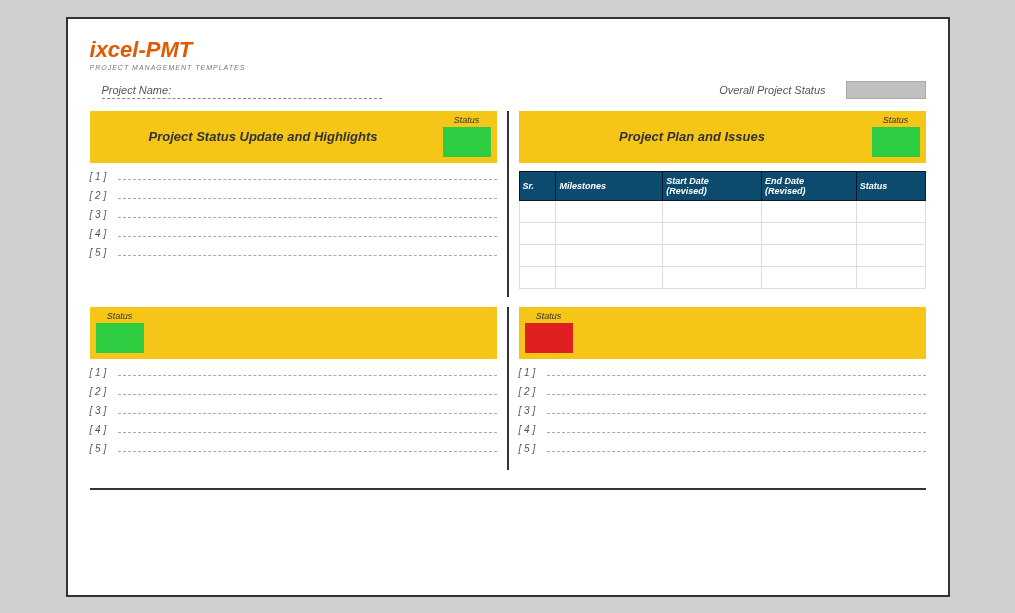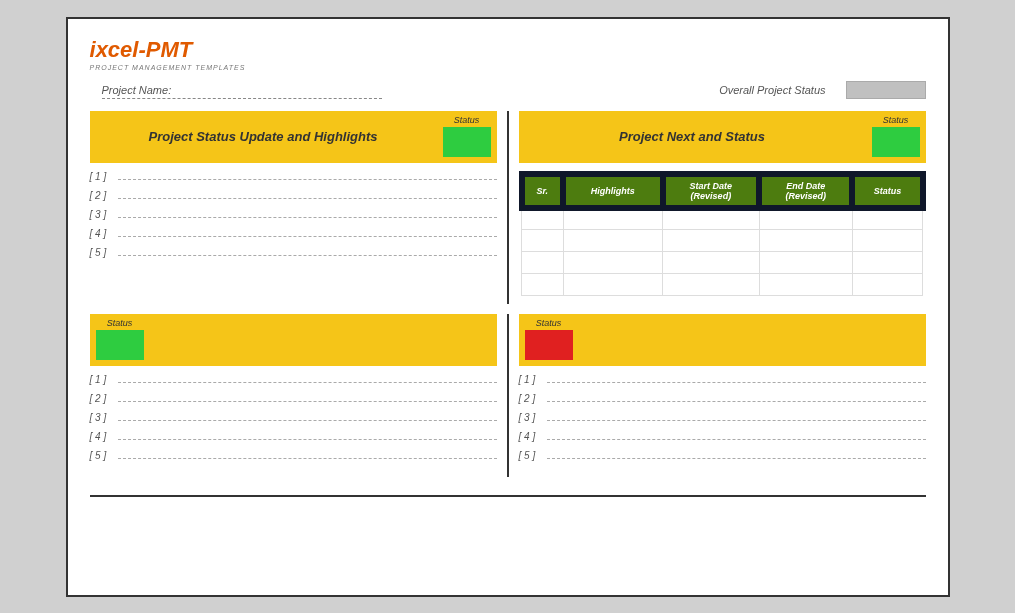--- a/index.html
+++ b/index.html
@@ -192,27 +192,27 @@
     }
     
     .milestones-table {
       width: 100%;
       border-collapse: collapse;
       margin-top: 0;
       margin-bottom: 8px;
       font-size: 10px;
     }
     .milestones-table th {
-      background: #4d7c0f;
+      background: #0c4a6e;
       color: #fff;
       padding: 4px 3px;
-      text-align: center;
+      text-align: left;
       font-size: 9px;
       font-weight: bold;
-      border: 6px solid #0f172a;
+      border: 1px solid #0f172a;
     }
     .milestones-table td {
       border: 1px solid #ddd;
       padding: 5px 3px;
       text-align: center;
       height: 22px;
     }
     .bottom-sections {
       display: flex;
       gap: 0;
@@ -291,32 +291,32 @@
         </div>
         <div class="list-item">
           <span class="list-index">[ 5 ]</span>
           <div class="list-line"></div>
         </div>
       </div>
     </div>
 
     <div class="col-right">
       <div class="section-header">
-        <div class="section-header-title">Project Next and Status</div>
+        <div class="section-header-title">Project Plan and Issues</div>
         <div class="section-header-status">
           <span class="status-label">Status</span>
           <div class="status-green"></div>
         </div>
       </div>
 
       <table class="milestones-table">
         <thead>
           <tr>
             <th>Sr.</th>
-            <th>Highlights</th>
+            <th>Milestones</th>
             <th>Start Date<br>(Revised)</th>
             <th>End Date<br>(Revised)</th>
             <th>Status</th>
           </tr>
         </thead>
         <tbody>
           <tr>
             <td></td>
             <td></td>
             <td></td>

